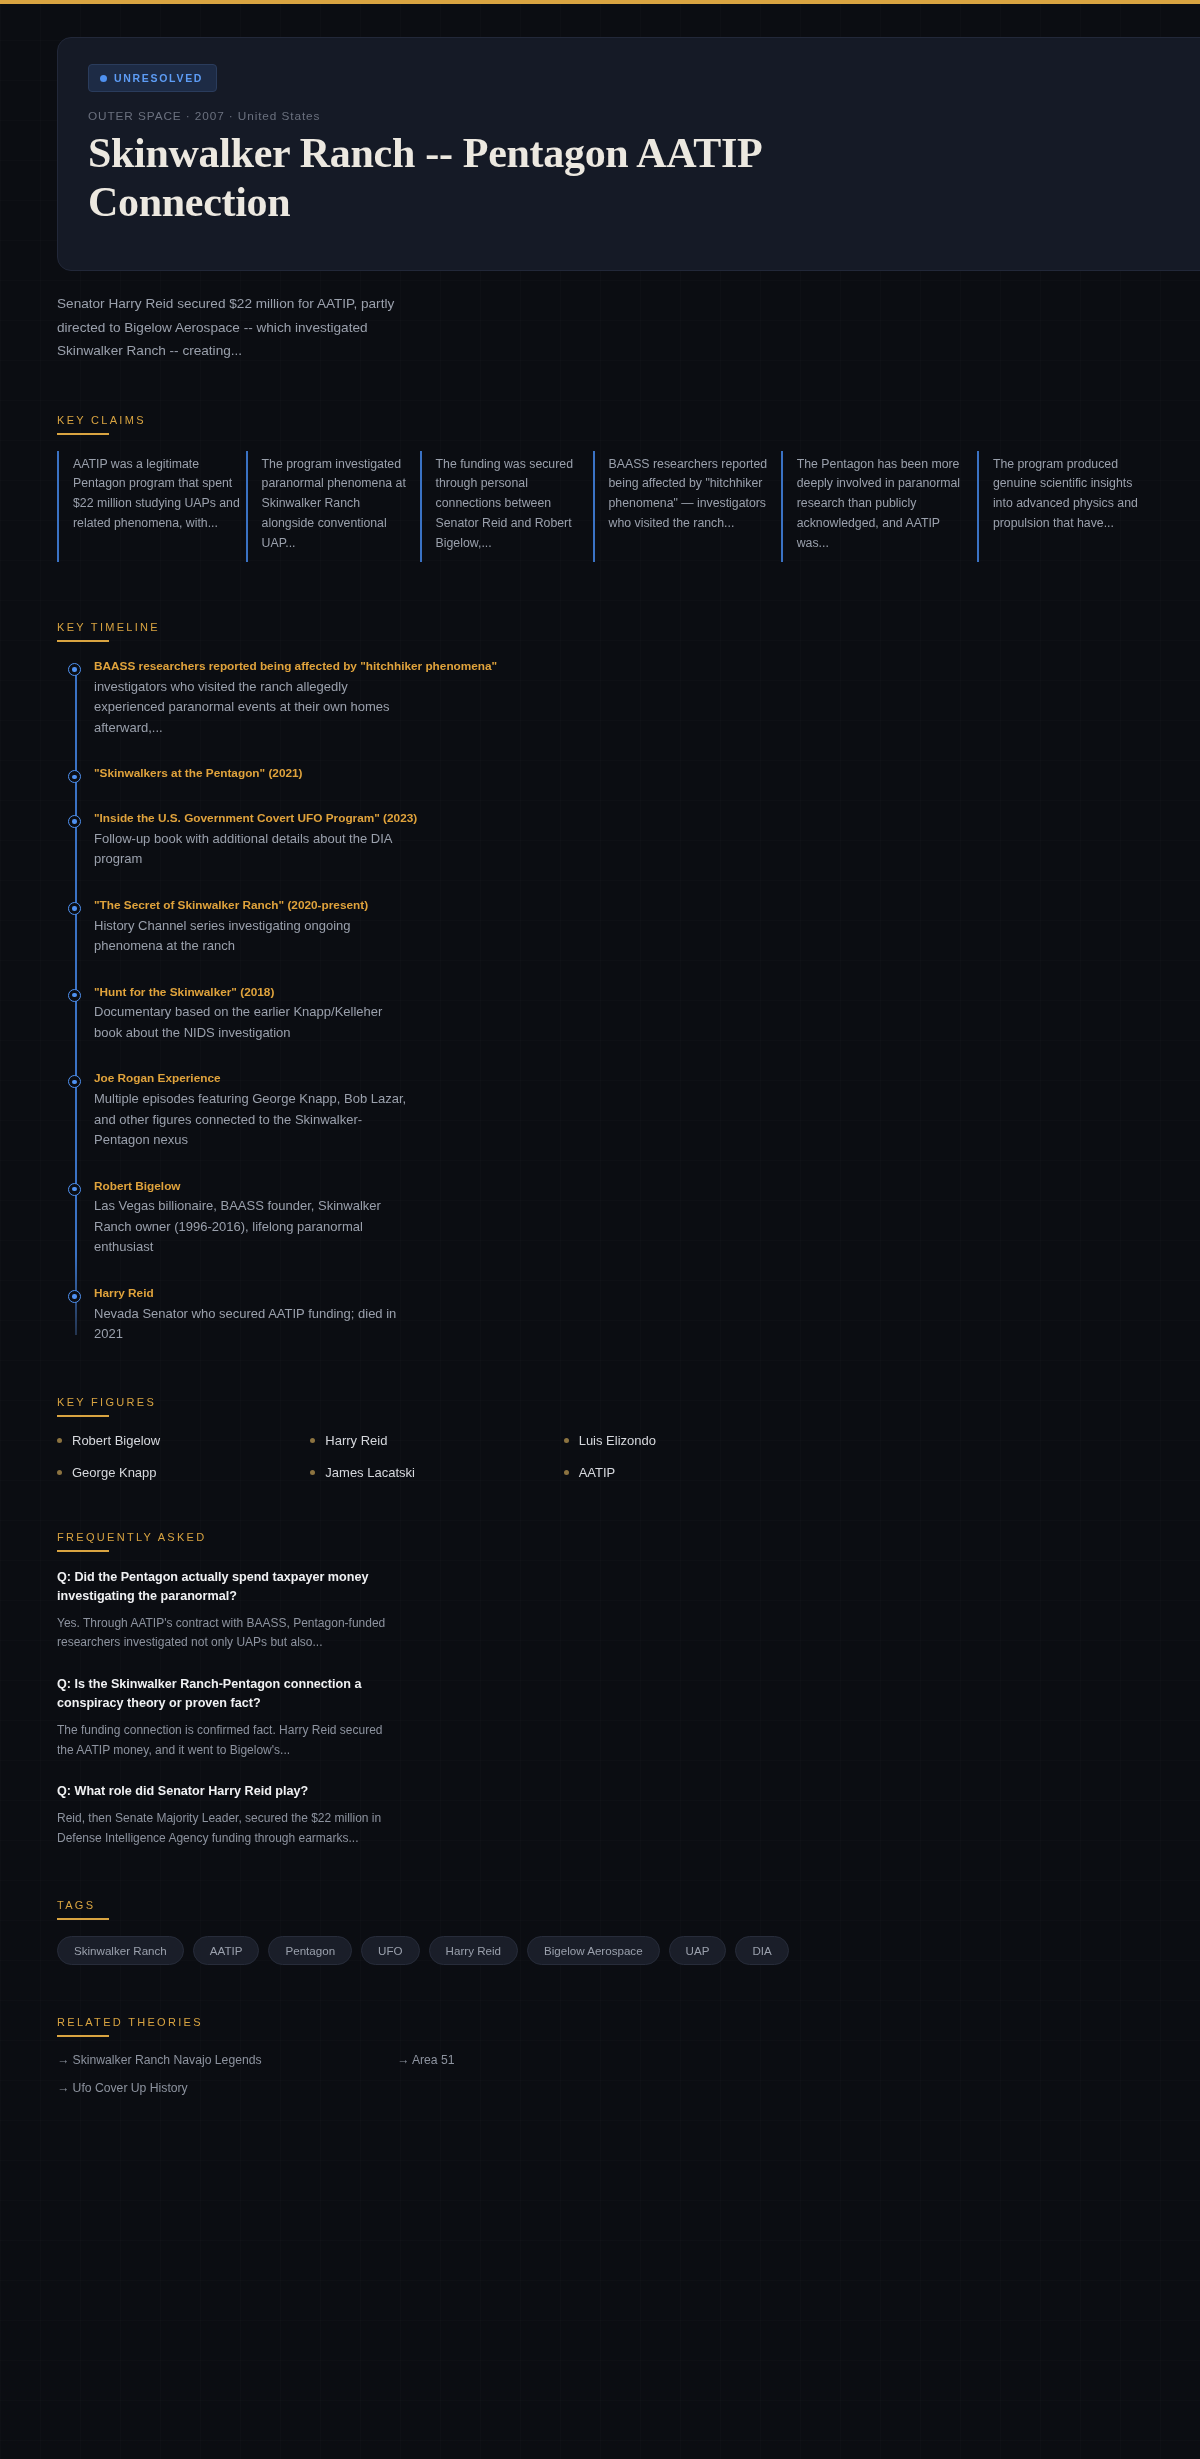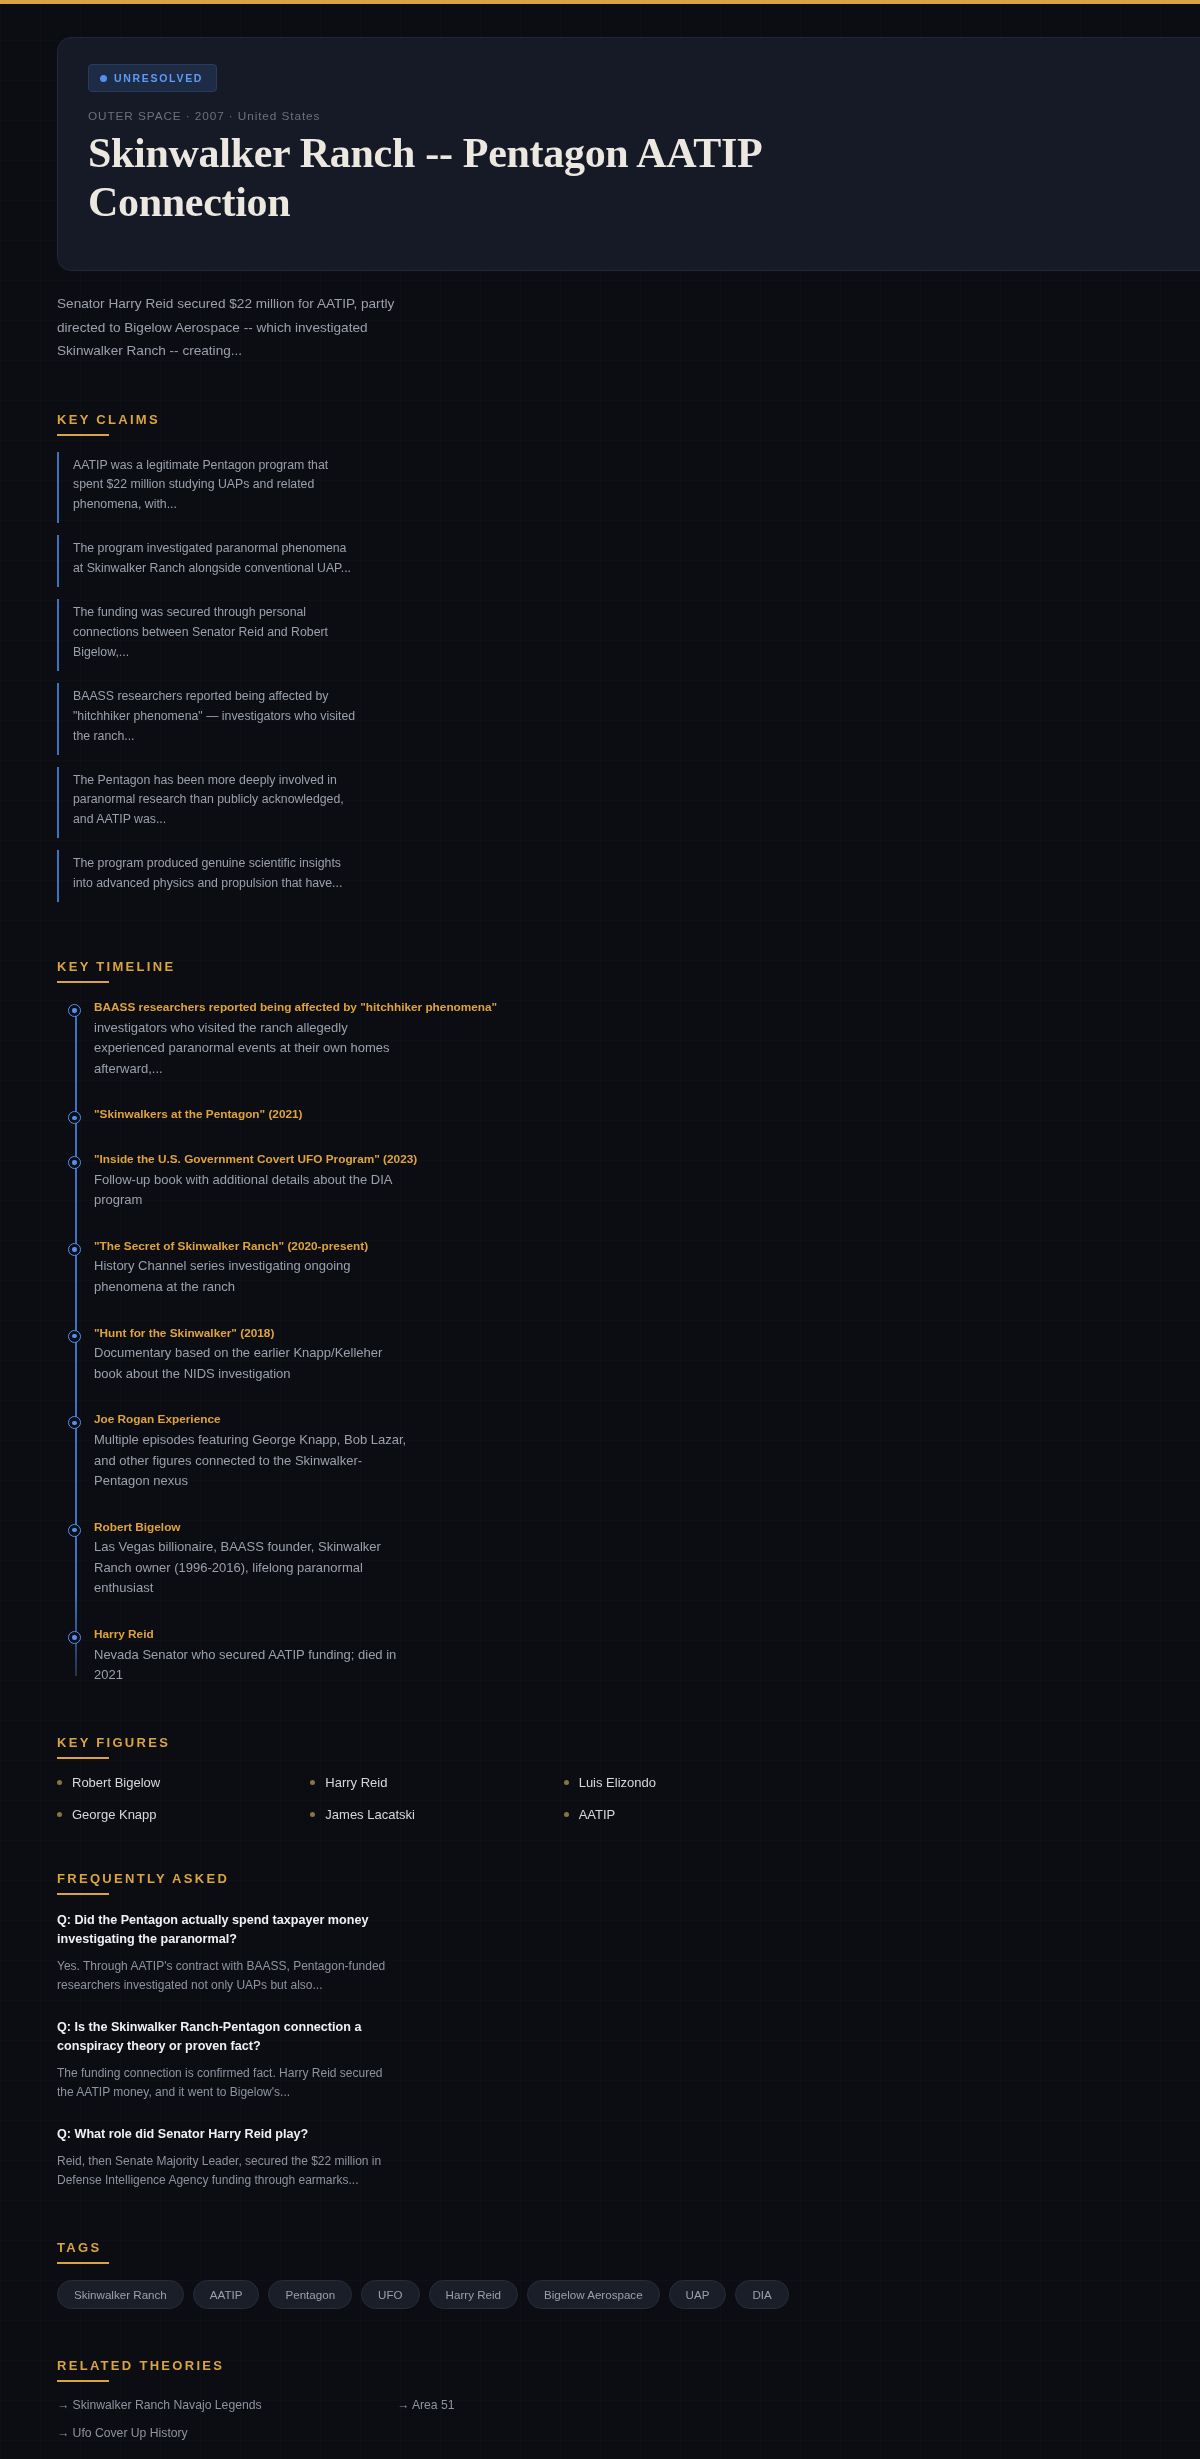--- a/index.html
+++ b/index.html
@@ -77,35 +77,35 @@
     color: #9aa0ac;
     font-size: 13.6px;
     line-height: 1.72;
     max-width: 470px;
   }
 
   
   .section { padding: 0 57px; margin-top: 47px; }
   .sec-head {
     color: #d9a441;
-    font-size: 13px;
-    font-weight: bold;
+    font-size: 11px;
+    font-weight: normal;
     letter-spacing: 2.3px;
     padding-bottom: 7px;
     display: inline-block;
   }
   .sec-rule {
     width: 52px;
     height: 2px;
     background: #d9a441;
     margin-bottom: 16px;
   }
 
   
-  .claims { display: flex; flex-direction: column; gap: 4px; }
+  .claims { display: flex; flex-direction: row; gap: 4px; }
   .claim {
     border-left: 2px solid #3a72c4;
     padding: 4px 0 8px 14px;
     margin-bottom: 8px;
     color: #9aa0ac;
     font-size: 12.3px;
     line-height: 1.62;
     max-width: 300px;
   }
 

